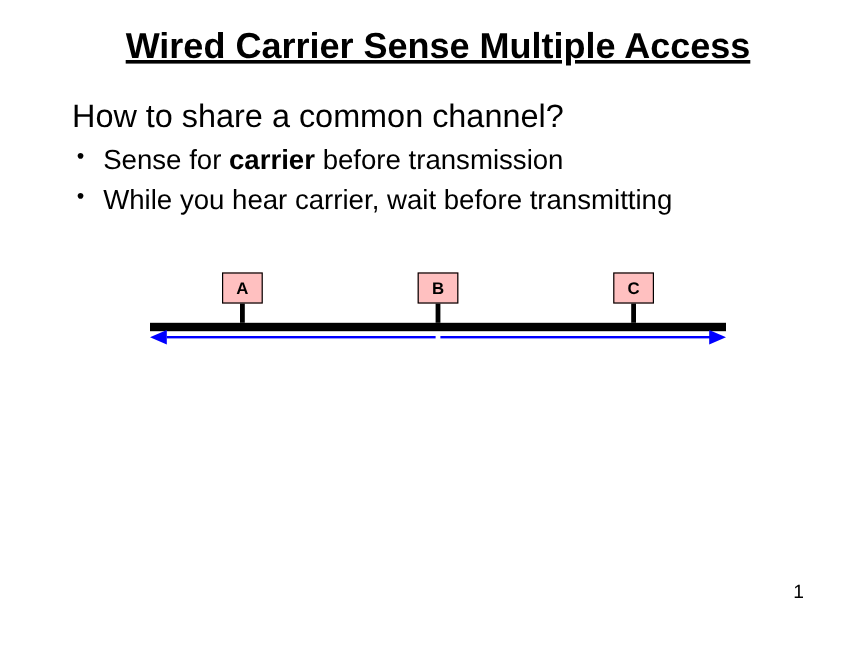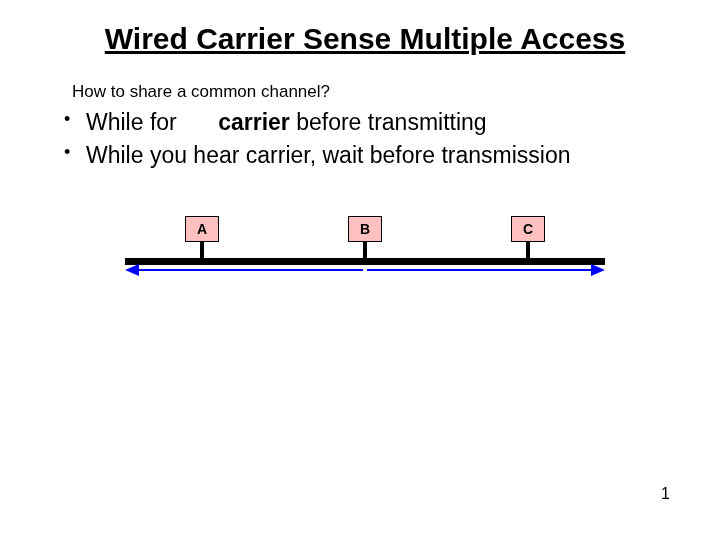--- a/index.html
+++ b/index.html
@@ -20,22 +20,22 @@
     position: relative;
   }
   .title {
     text-align: center;
     font-size: 30px;
     line-height: 1.25;
     text-decoration: underline;
     margin: 0 0 24px 0;
   }
   .lead {
-    font-size: 17px;
-    margin: 10px 0 4px 12px;
+    font-size: 27px;
+    margin: 10px 0 4px 0;
   }
   ul.bullets {
     list-style: none;
     margin: 0;
     padding: 0;
   }
   ul.bullets li {
     font-size: 23px;
     line-height: 1.45;
     padding-left: 26px;
@@ -43,21 +43,20 @@
   }
   ul.bullets li::before {
     content: "•";
     position: absolute;
     left: 4px;
     top: 0;
     font-size: 18px;
   }
   .strong {
     font-weight: bold;
-    margin-left: 35px;
   }
   
   .diagram {
     margin: 44px auto 0 auto;
     width: 480px;
     height: 80px;
     position: relative;
   }
   .node {
     position: absolute;
@@ -116,24 +115,24 @@
 <div class="slide">
 
   <h1 class="title">
     <span>Wired Carrier Sense Multiple Access</span><br>
   </h1>
 
   <p class="lead">How to share a common channel?</p>
 
   <ul class="bullets">
     <li>
-      <span>While for </span><span class="strong">carrier</span><span> before transmitting</span>
+      <span>Sense for </span><span class="strong">carrier</span><span> before transmission</span>
     </li>
     <li>
-      <span>While you hear carrier, wait before transmission</span><span class="strong"></span><span></span>
+      <span>While you hear carrier, wait before transmitting</span><span class="strong"></span><span></span>
     </li>
   </ul>
 
   <div class="diagram">
 
     <div class="node" style="left:60px">A</div>
     <div class="stub" style="left:75px"></div>
 
     <div class="node" style="left:223px">B</div>
     <div class="stub" style="left:238px"></div>

